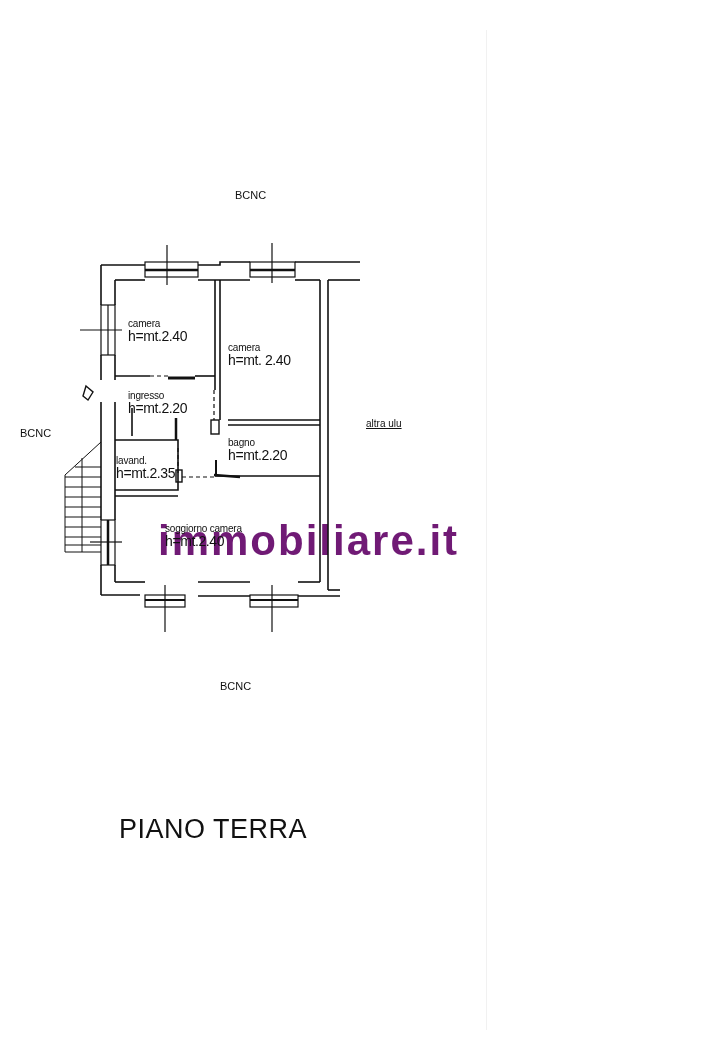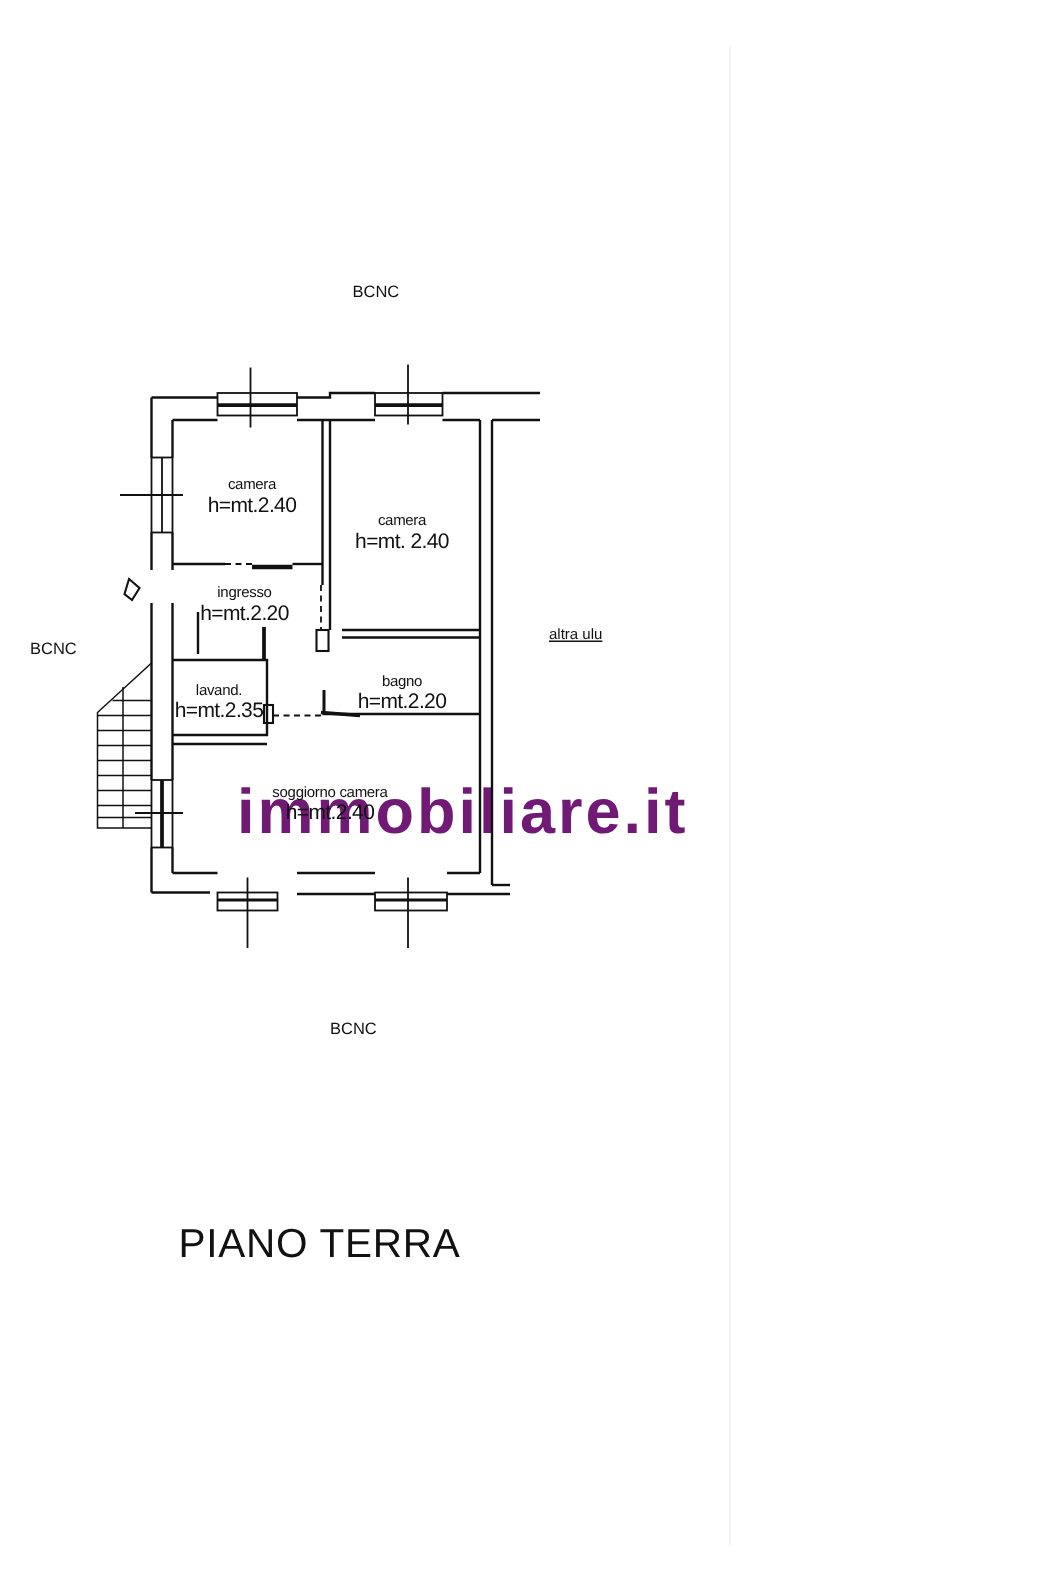--- a/index.html
+++ b/index.html
@@ -1,20 +1,20 @@
 <!DOCTYPE html>
 <html><head>
   <meta charset="utf-8">
   <style>
     html, body { margin: 0; padding: 0; background: #ffffff; }
     body { width: 709px; height: 1050px; position: relative; overflow: hidden; font-family: "Liberation Sans", sans-serif; color: #111; }
     .page-edge { position: absolute; left: 486px; top: 30px; width: 1px; height: 1000px; background: #f1f1f1; }
     svg.plan { position: absolute; left: 0; top: 0; }
     .lbl { position: absolute; font-family: "Liberation Sans", sans-serif; color: #111; white-space: nowrap; line-height: 1; }
-    .room { position: absolute; text-align: center; font-size: 10px; line-height: 12px; letter-spacing: -0.2px; }
+    .room { position: absolute; font-size: 10px; line-height: 12px; letter-spacing: -0.2px; }
     .room .h { font-size: 14px; letter-spacing: -0.4px; display: block; }
     .room .n { display: block; }
     .bcnc { font-size: 11px; letter-spacing: 0; padding-left: 11px; }
     .title { font-size: 27px; letter-spacing: 0.5px; }
     .watermark { position: absolute; left: 158px; top: 517px; font-size: 42px; font-weight: bold; color: #701a75; letter-spacing: 2px; }
   </style>
 </head>
 <body>
 
 <div class="page-edge"></div>
@@ -139,21 +139,21 @@
   <span class="h">h=mt.2.40</span>
 </div>
 <div class="room" style="left:228px;top:342px;width:80px;">
   <span class="n">camera</span>
   <span class="h">h=mt. 2.40</span>
 </div>
 <div class="room" style="left:128px;top:390px;width:70px;">
   <span class="n">ingresso</span>
   <span class="h">h=mt.2.20</span>
 </div>
-<div class="room" style="left:228px;top:437px;width:80px;margin-top:12px;">
+<div class="room" style="left:228px;top:437px;width:80px;">
   <span class="n">bagno</span>
   <span class="h">h=mt.2.20</span>
 </div>
 <div class="room" style="left:116px;top:455px;width:60px;">
   <span class="n">lavand.</span>
   <span class="h">h=mt.2.35</span>
 </div>
 <div class="room" style="left:165px;top:523px;width:110px;">
   <span class="n">soggiorno camera</span>
   <span class="h">h=mt.2.40</span>

